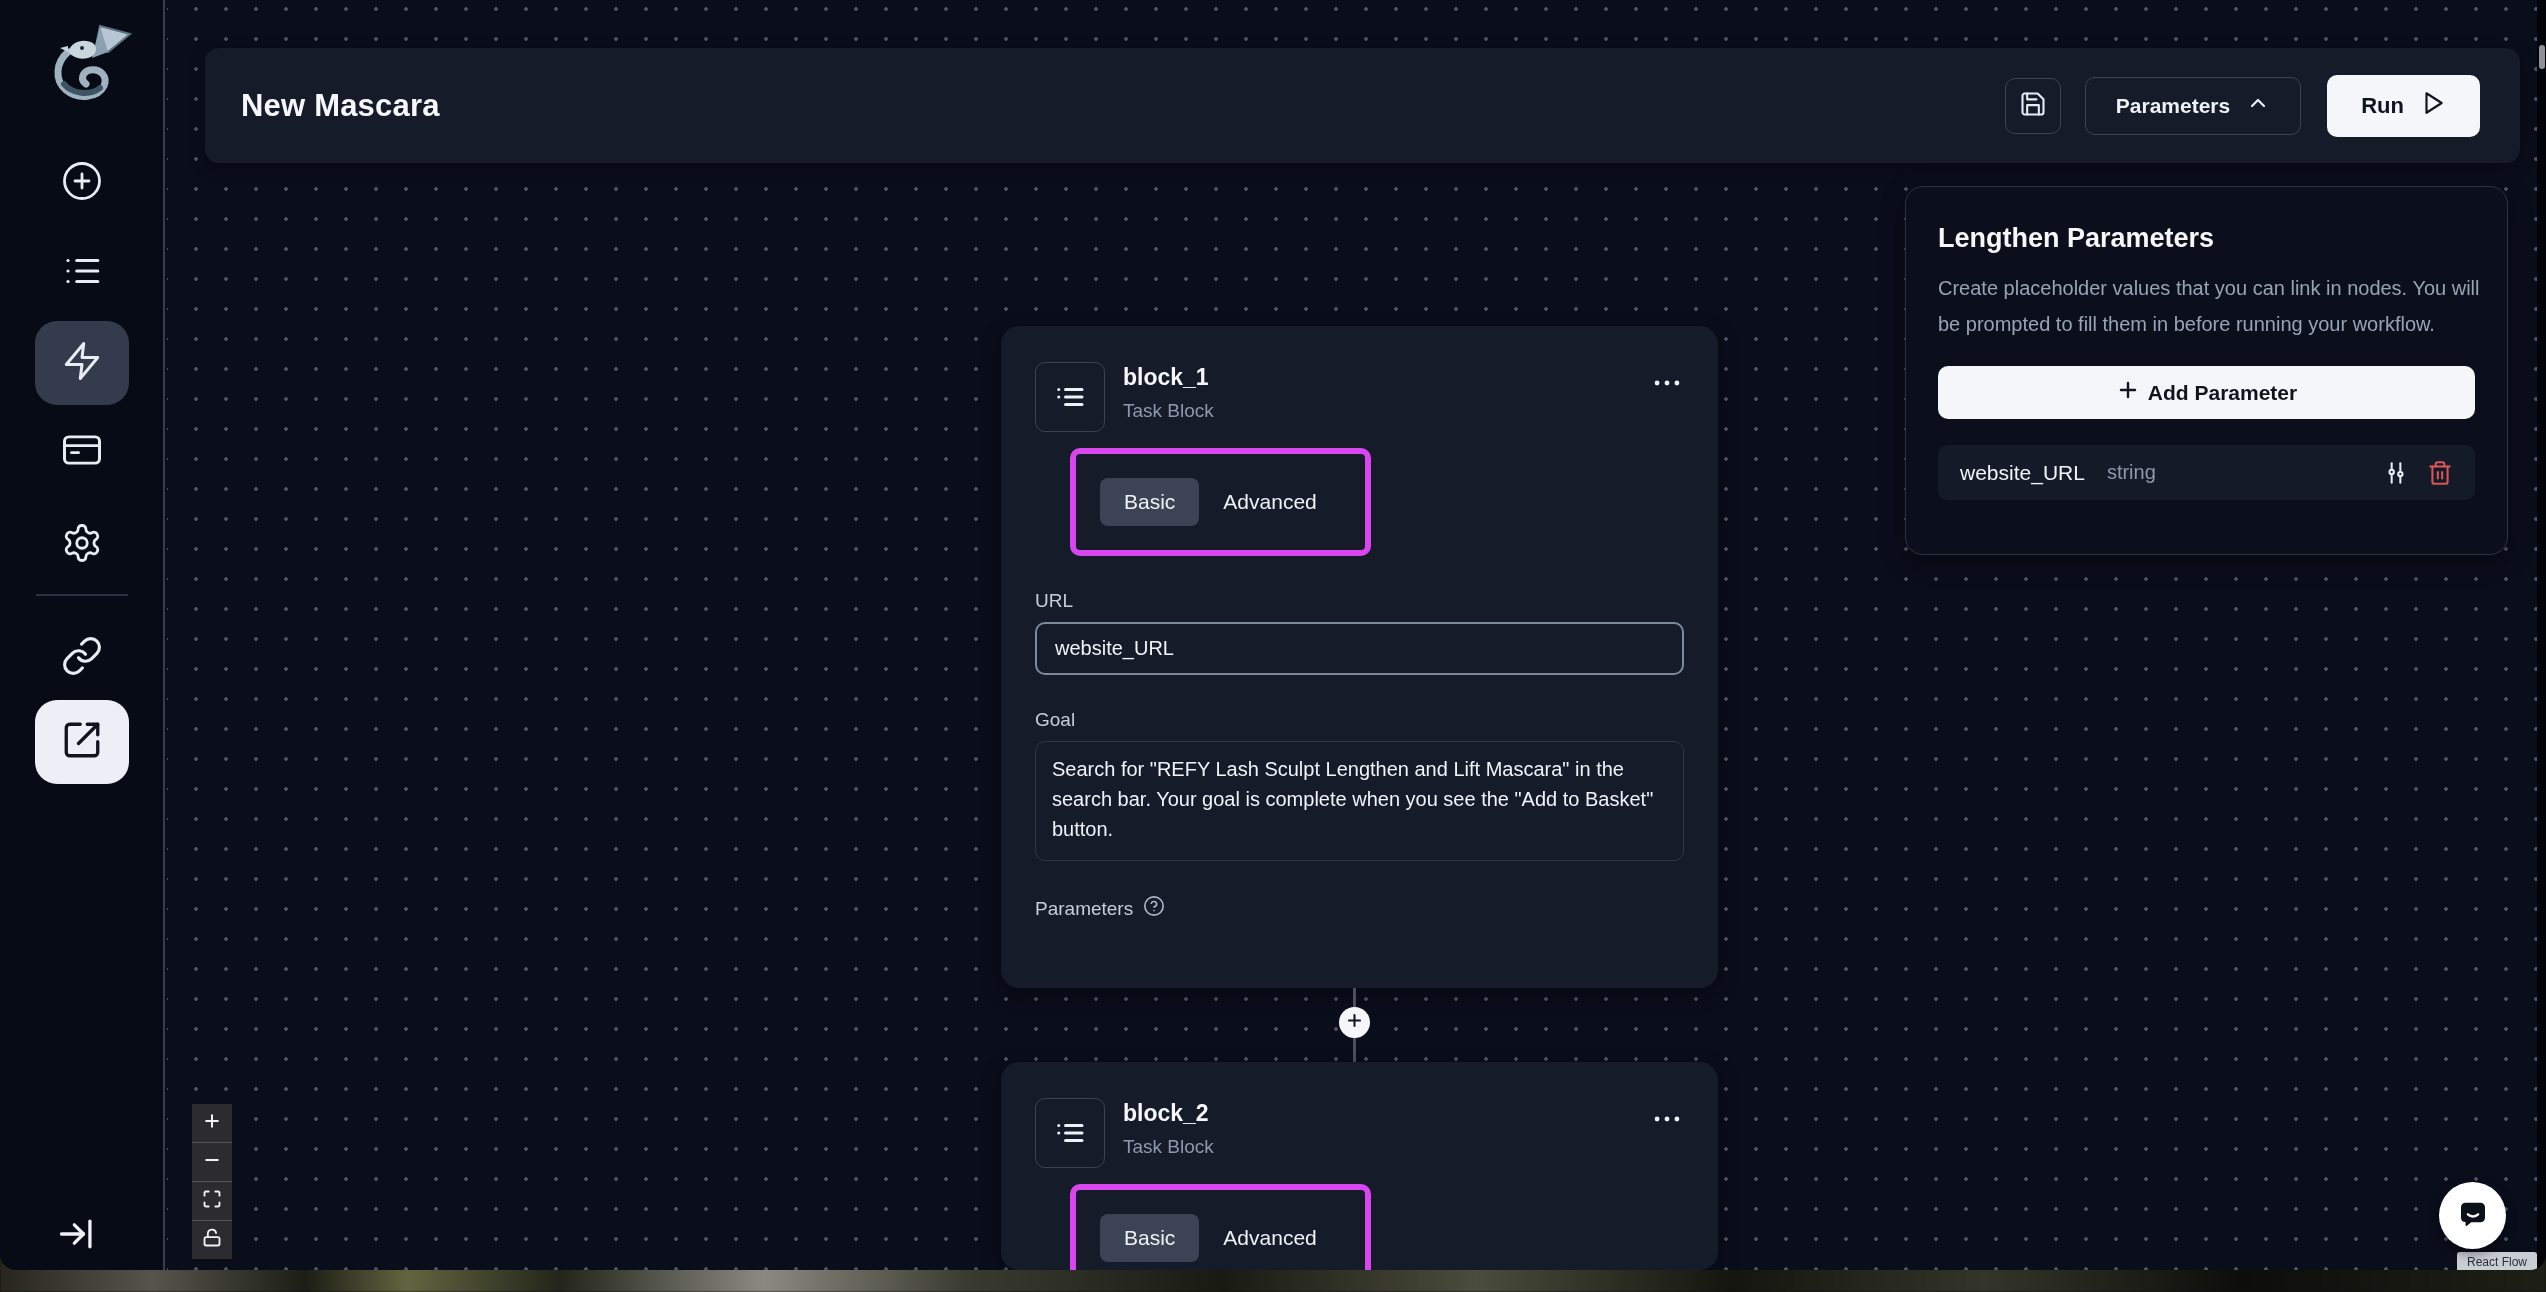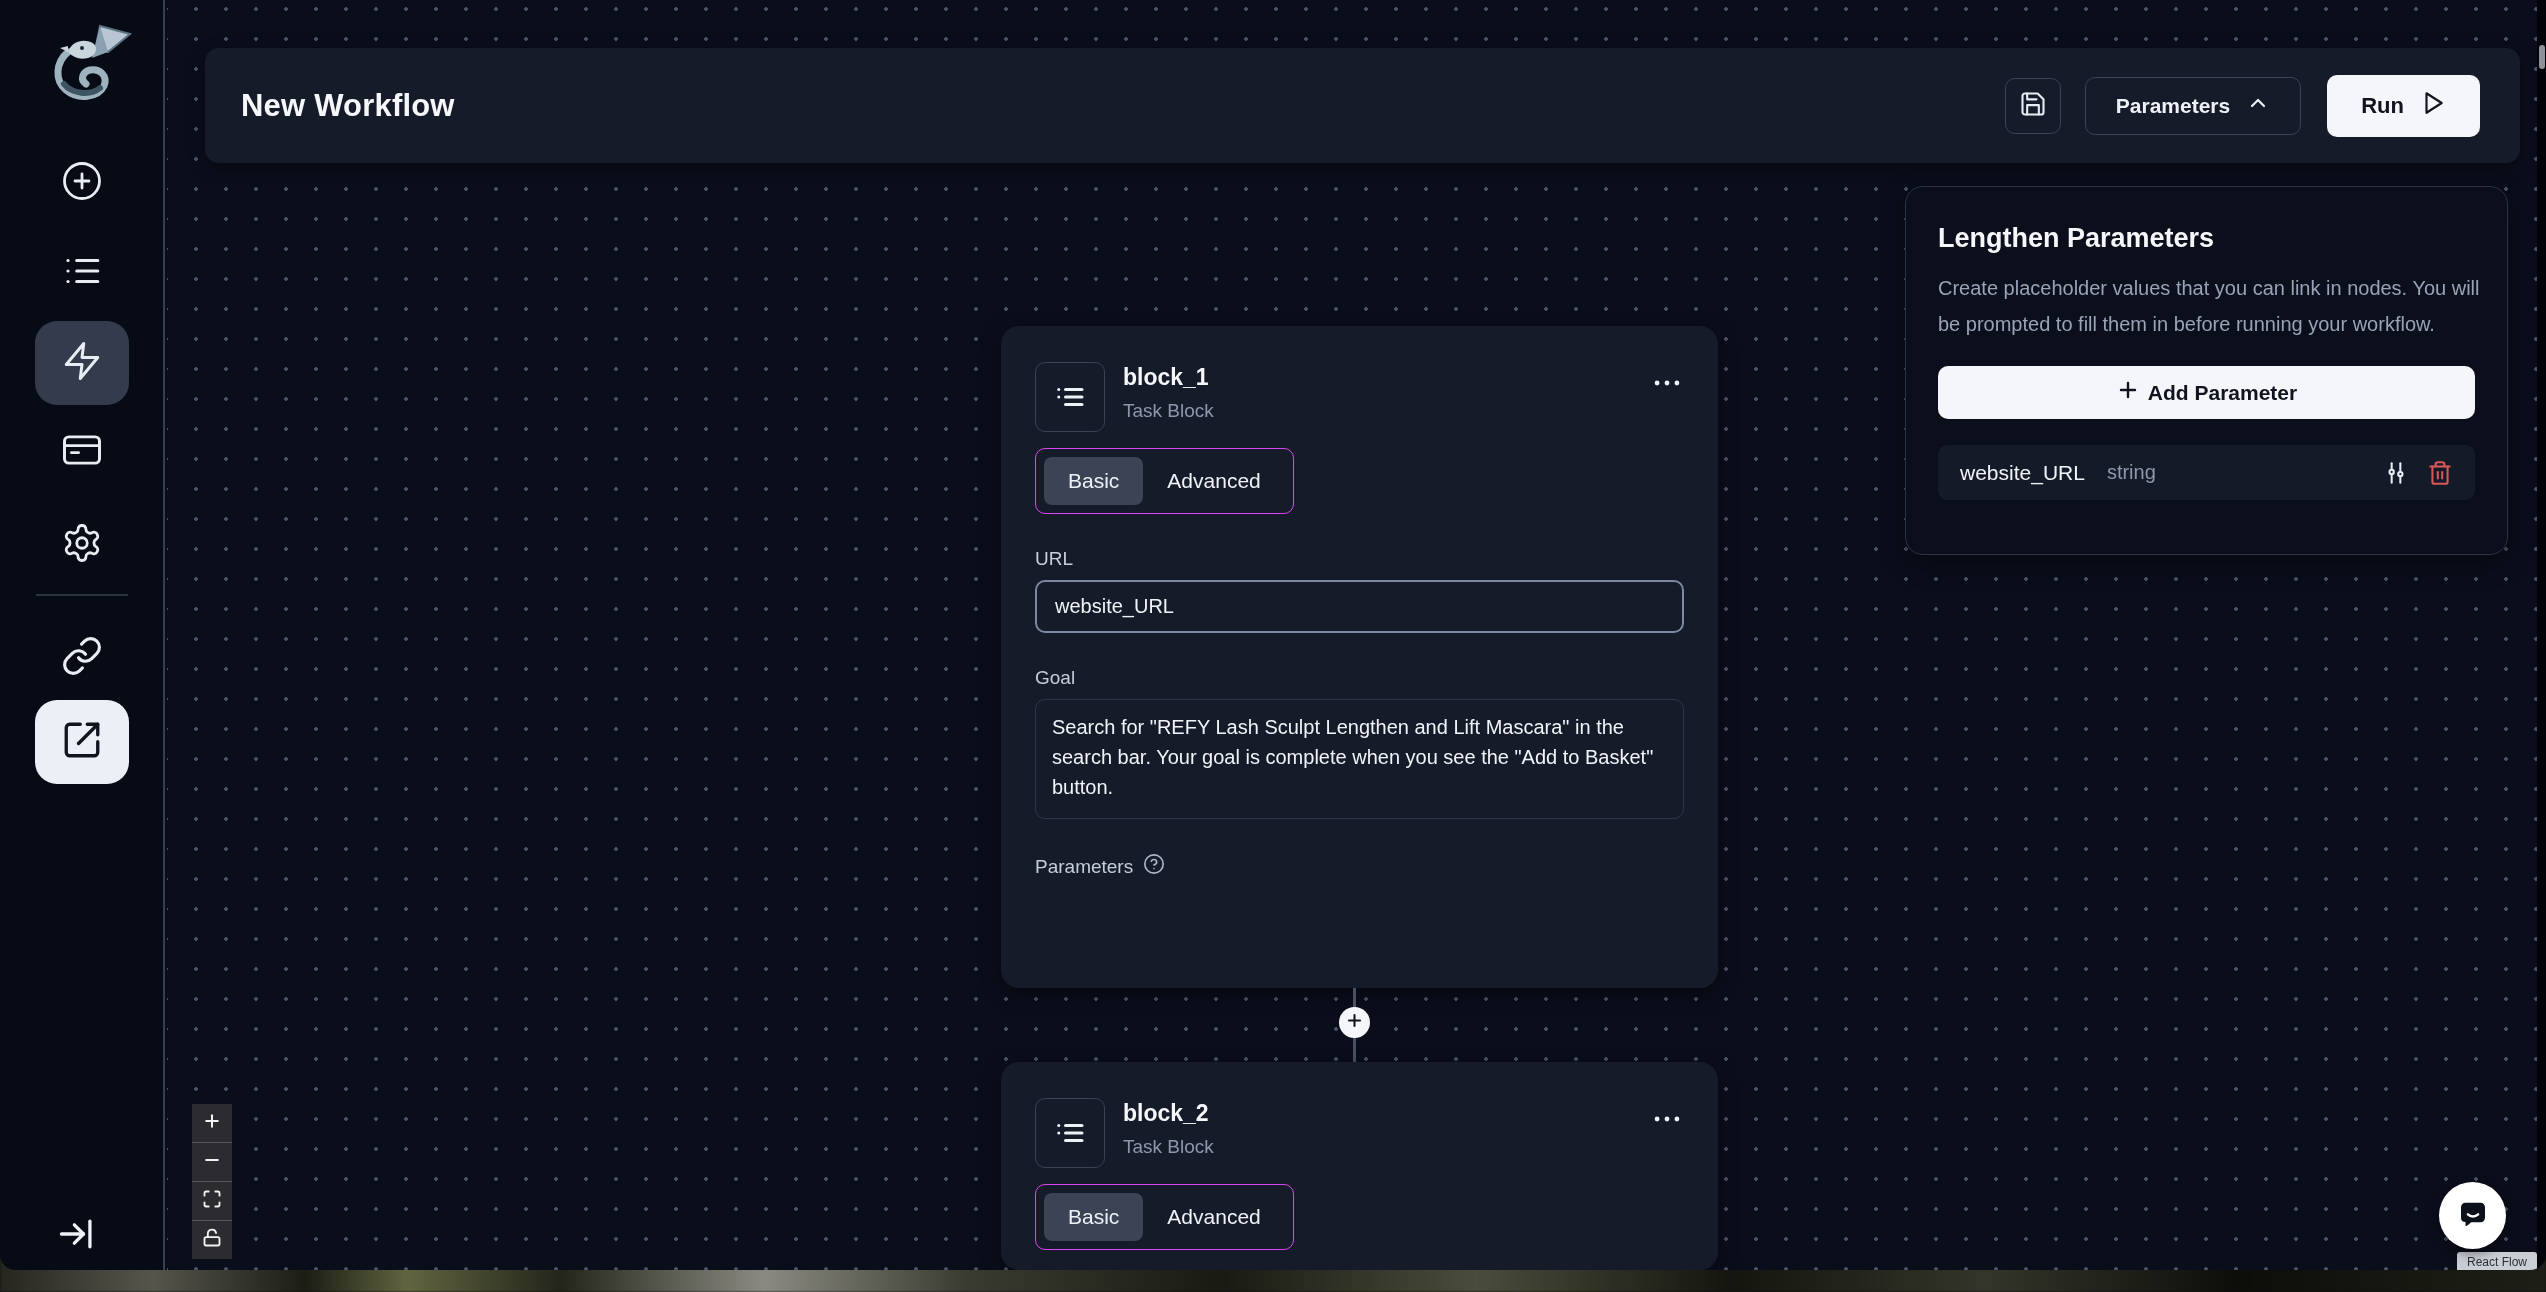--- a/index.html
+++ b/index.html
@@ -80,21 +80,21 @@
   #block-2 { top:1062px; height:208px; }
   .block-head { display:flex; align-items:flex-start; }
   .block-icon-box { width:70px; height:70px; border:1px solid #3a4254; border-radius:10px;
     display:flex; align-items:center; justify-content:center; color:#eef1f6; }
   .block-icon-box svg { width:36px; height:36px; }
   .block-titles { margin-left:18px; }
   .block-title { color:#f5f7fa; font-size:23px; font-weight:600; margin-top:2px; }
   .block-sub { color:#8d98ad; font-size:19px; margin-top:9px; }
   .block-menu { margin-left:auto; color:#f0f3f8; cursor:pointer; margin-top:4px; }
   .block-menu svg { width:34px; height:34px; }
-  .tabs { margin-top:16px; display:inline-flex; border:1px solid #d946ef; border-radius:10px; padding:8px; }
+  .tabs { margin-top:16px; display:inline-flex; border:6px solid #d946ef; border-radius:10px; padding:24px;margin-left:35px; }
   .tab { font-size:21px; color:#eef1f6; padding:12px 24px; border-radius:8px; cursor:pointer; }
   .tab.active { background:#3b4355; }
   .field-label { margin-top:34px; color:#c6cddb; font-size:19px; display:flex; align-items:center; gap:10px; }
   .field-label svg { width:22px; height:22px; color:#aeb7c9; }
   .text-input { margin-top:10px; width:100%; height:53px; background:transparent;
     border:2px solid #7d89a0; border-radius:10px; color:#f0f3f8; font-size:20px;
     padding:0 18px; outline:none; font-family:"Liberation Sans", sans-serif; }
   .textarea { margin-top:10px; width:100%; height:120px; border:1px solid #2e3547;
     border-radius:10px; color:#f0f3f8; font-size:20px; line-height:30px; padding:12px 16px; }
   .select-box { margin-top:12px; width:100%; height:50px; border:1px solid #2e3547;
@@ -133,21 +133,21 @@
 <body>
 
 <div id="stage">
   <div id="wallpaper"></div>
 
   <div id="window">
 
     <div id="canvas">
 
       <div id="header" style="left:38px; width:2315px;">
-        <div class="title">New Workflow</div>
+        <div class="title">New Mascara</div>
         <div class="icon-btn">
           <span>
             <svg viewBox="0 0 24 24" fill="none" stroke="currentColor" stroke-width="1.8" stroke-linecap="round" stroke-linejoin="round" width="28" height="28">
               <path d="M19 21H5a2 2 0 0 1-2-2V5a2 2 0 0 1 2-2h11l5 5v11a2 2 0 0 1-2 2z"></path>
               <path d="M17 21v-8H7v8"></path>
                 <path d="M7 3v5h8"></path>
             </svg>
           </span>
         </div>
         <div class="btn-parameters">

